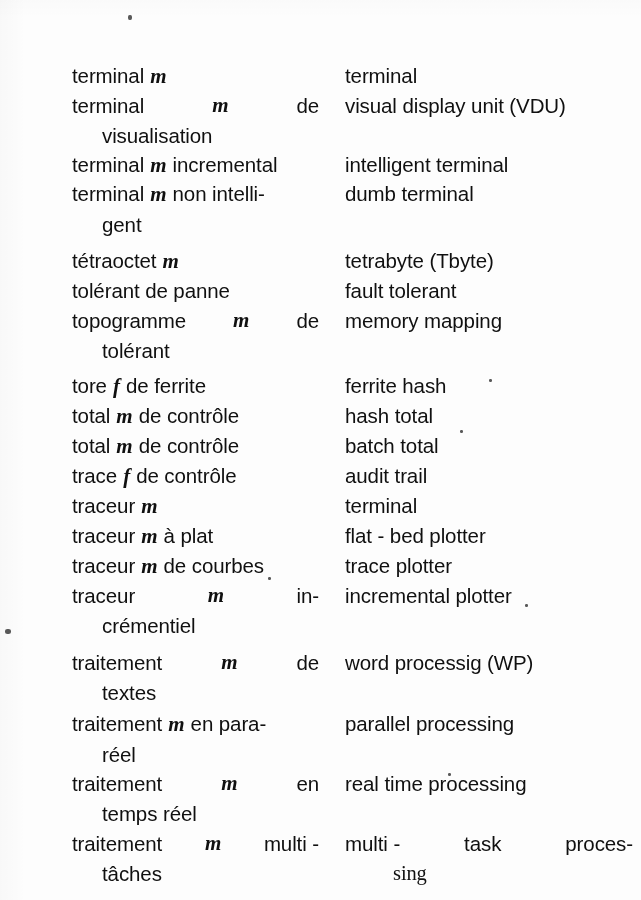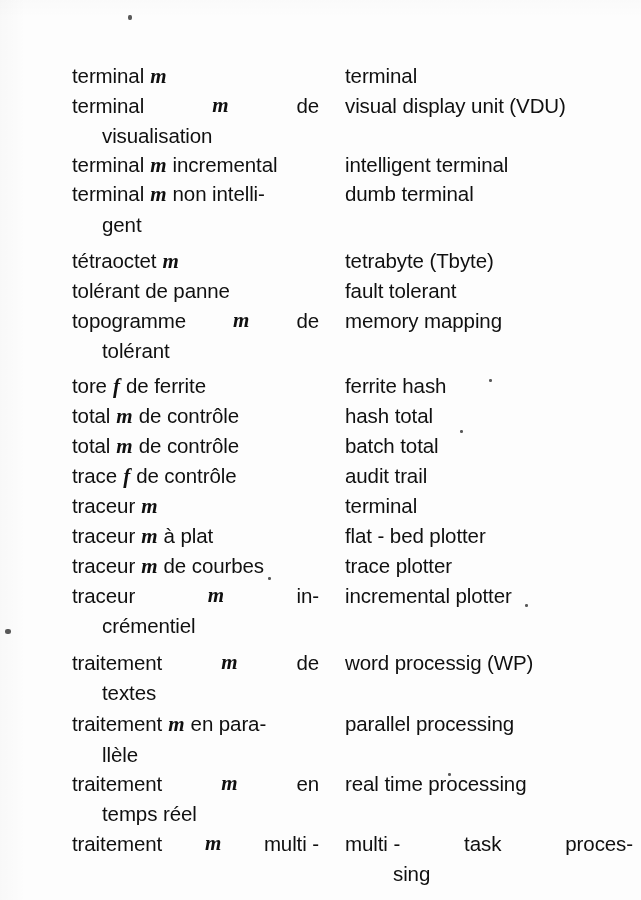--- a/index.html
+++ b/index.html
@@ -82,20 +82,21 @@
     width: 100%;
   }
   .line.justify.en {
     width: 100%;
   }
   .line.indent {
     padding-left: 30px;
   }
   .line.indent-en {
     padding-left: 48px;
+    font-family: Liberation Serif, serif;
   }
 
   .gender {
     font-family: "Liberation Serif", serif;
     font-style: italic;
     font-weight: 600;
     font-size: 21px;
     padding: 0 1px;
   }
   .gender.tight {
@@ -264,21 +265,21 @@
           </span>
           <span class="line indent">textes</span>
         </div>
         <div class="col-en">
           <span class="line">word processig (WP)</span>
         </div>
       </div>
       <div class="entry" style="top: 678px;">
         <div class="col-fr">
           <span class="line"><span>traitement </span><span class="gender tight">m</span><span> en para-</span></span>
-          <span class="line indent">llèle</span>
+          <span class="line indent">réel</span>
         </div>
         <div class="col-en">
           <span class="line">parallel processing</span>
         </div>
       </div>
       <div class="entry" style="top: 738px;">
         <div class="col-fr">
           <span class="line justify">
             <span>traitement</span>
             <span class="gender">m</span>
@@ -290,20 +291,21 @@
           <span class="line">real time processing</span>
         </div>
       </div>
       <div class="entry" style="top: 798px;">
         <div class="col-fr">
           <span class="line justify">
             <span>traitement</span>
             <span class="gender">m</span>
             <span>multi -</span>
           </span>
+          <span class="line indent">tâches</span>
         </div>
         <div class="col-en">
           <span class="line justify en">
             <span>multi -</span>
             <span>task</span>
             <span>proces-</span>
           </span>
           <span class="line indent-en">sing</span>
         </div>
       </div>

